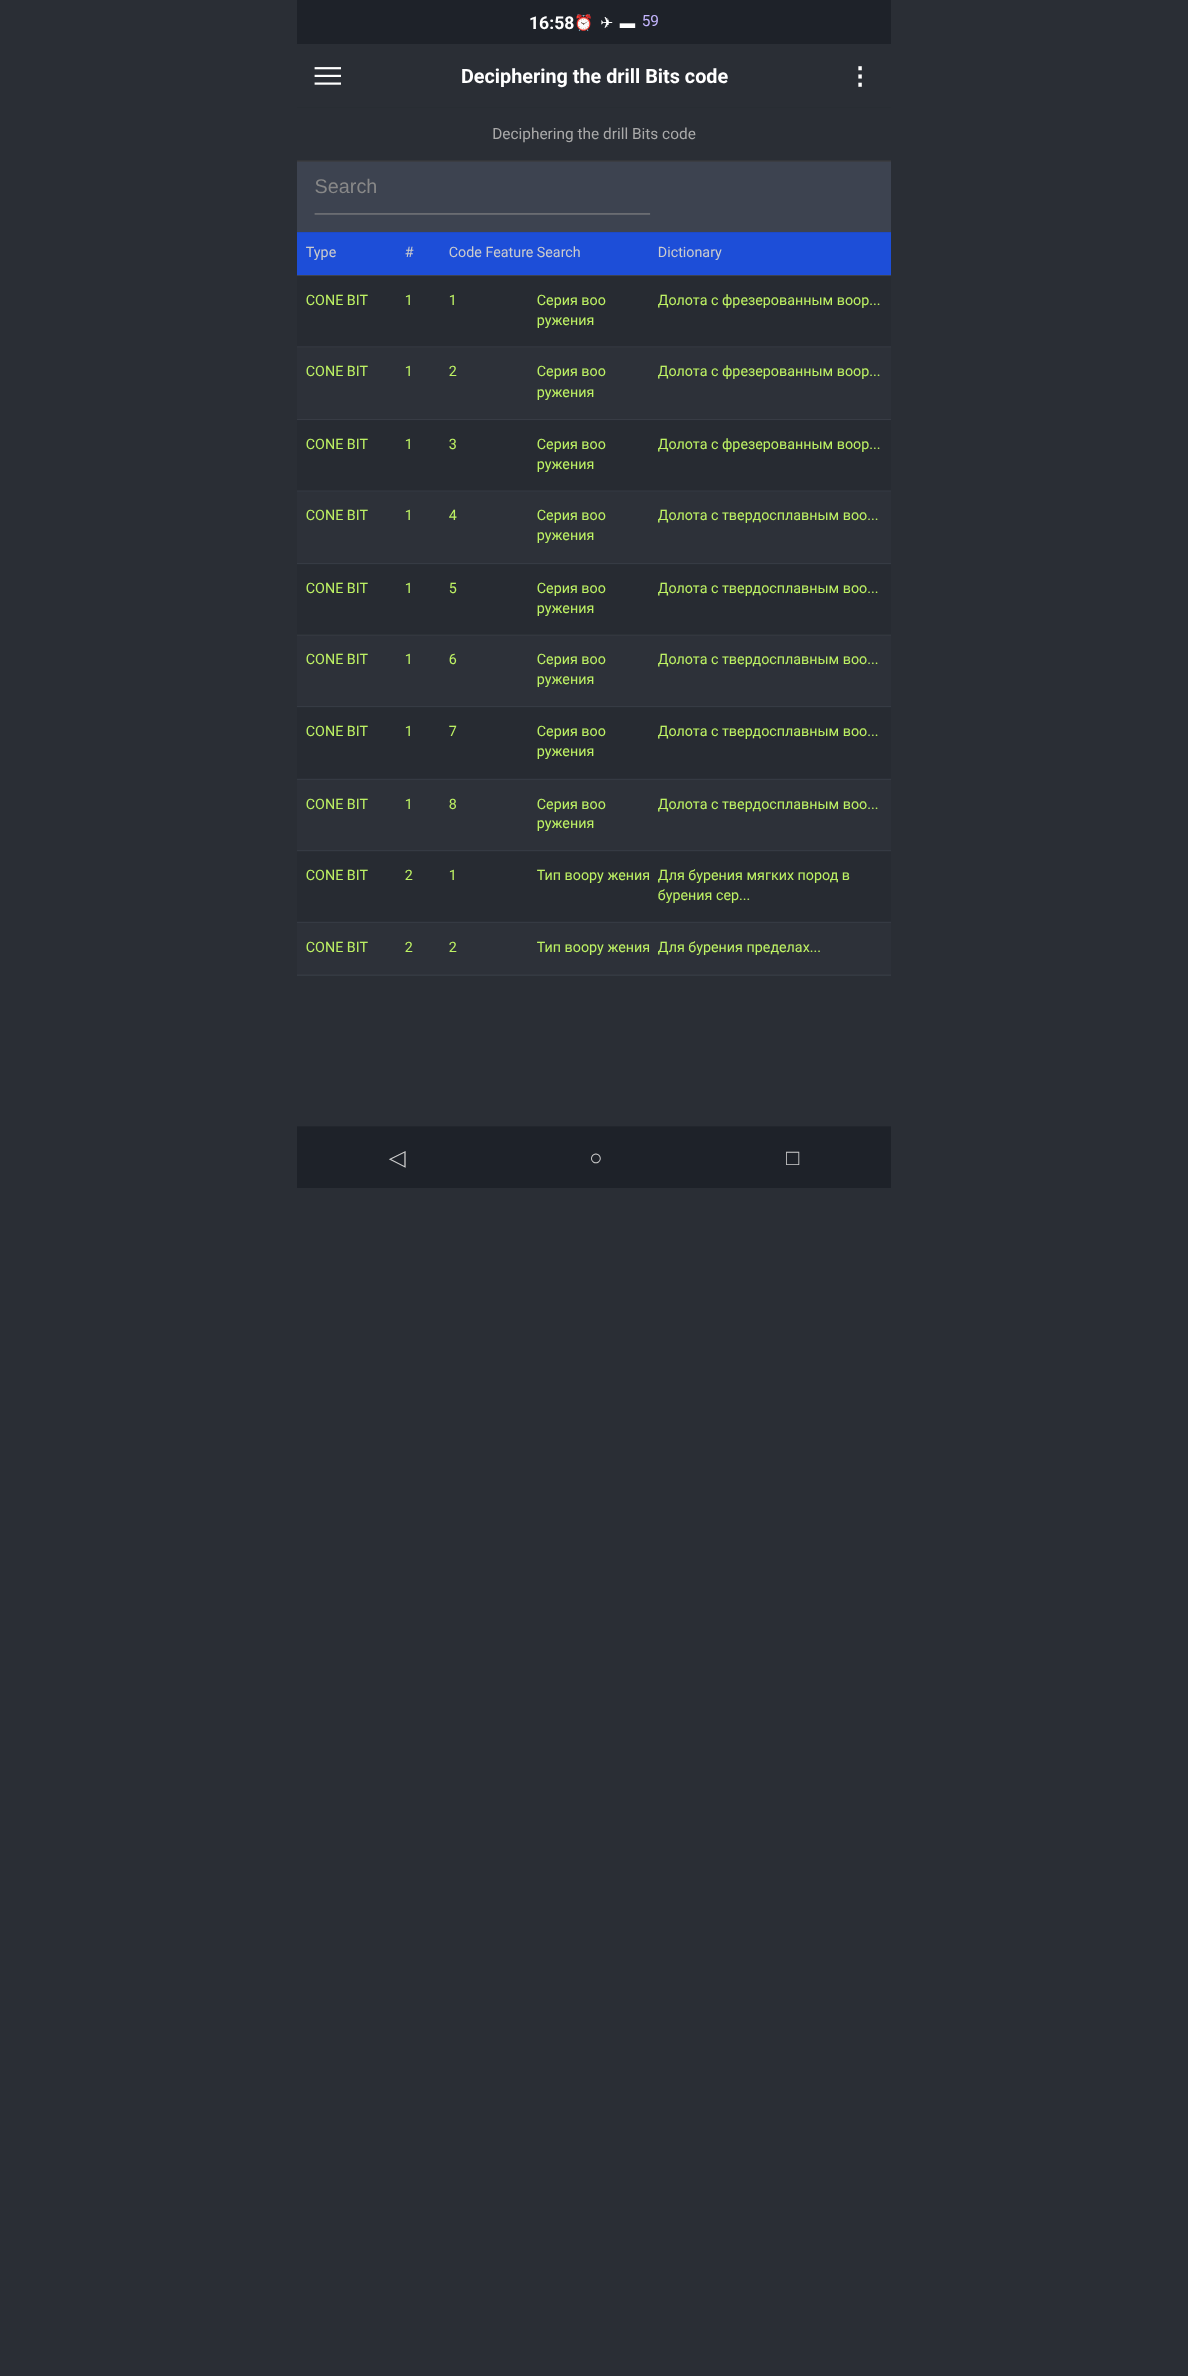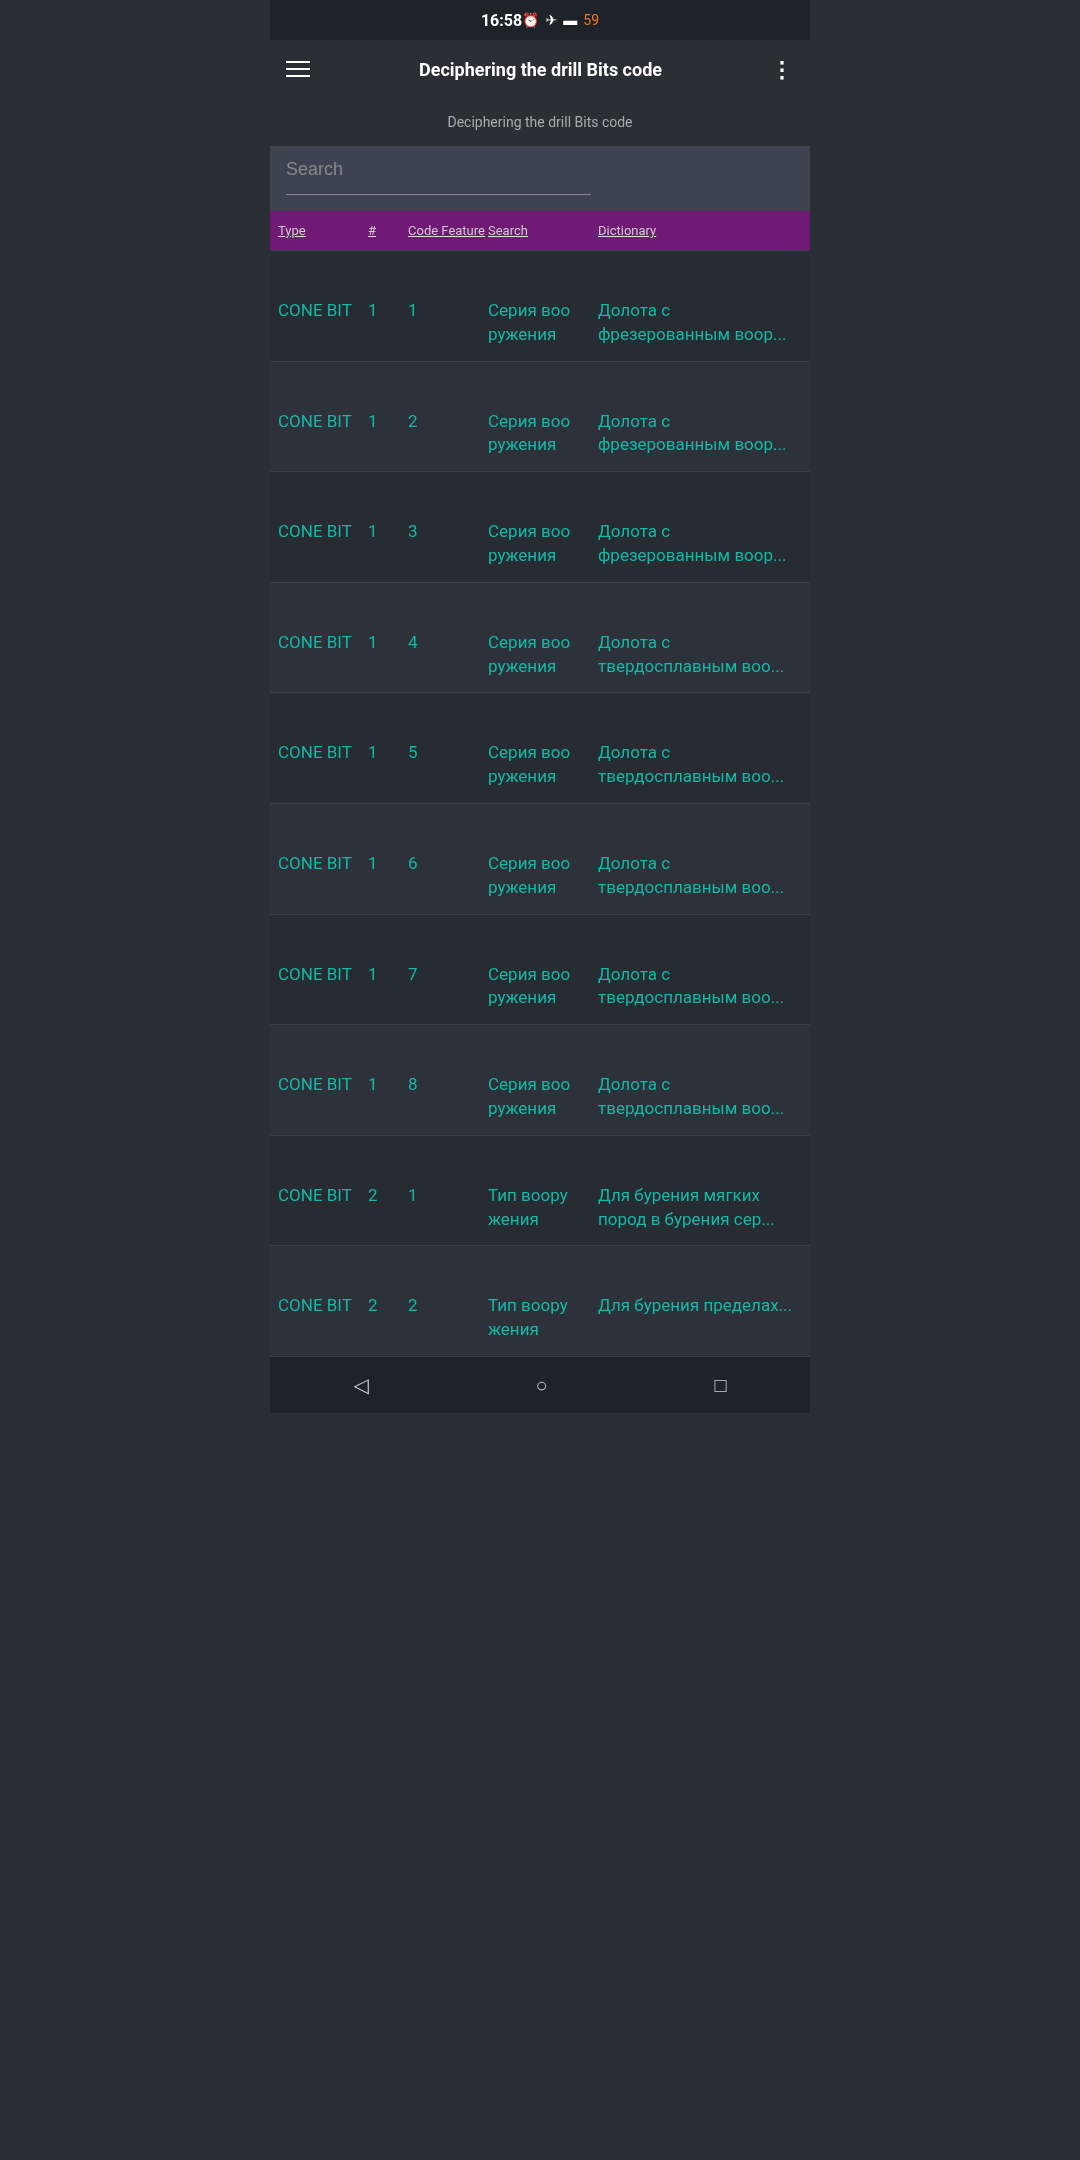--- a/index.html
+++ b/index.html
@@ -40,21 +40,21 @@
     .status-icons {
       display: flex;
       align-items: center;
       gap: 6px;
       color: #ffffff;
       font-size: 14px;
     }
 
     .battery-text {
       font-size: 14px;
-      color: #f97316;
+      color: #c4b5fd;
     }
 
     
     .app-bar {
       background-color: #2a2e35;
       display: flex;
       align-items: center;
       padding: 0 16px;
       height: 58px;
       gap: 16px;
@@ -145,23 +145,22 @@
     
     .table-container {
       flex: 1;
       overflow-y: auto;
     }
 
     .table-header {
       display: grid;
       grid-template-columns: 90px 40px 80px 110px 1fr;
       padding: 12px 8px;
-      background-color: #701a75;
+      background-color: #1d4ed8;
       border-bottom: 1px solid #3d4350;
-      text-decoration: underline;
     }
 
     .table-header-cell {
       font-size: 13px;
       color: #cccccc;
       font-weight: normal;
     }
 
     .table-row {
       display: grid;
@@ -173,25 +172,24 @@
 
     .table-row:nth-child(odd) {
       background-color: #2d3139;
     }
 
     .table-row:nth-child(even) {
       background-color: #272b32;
     }
 
     .table-cell {
-      font-size: 17px;
-      color: #14b8a6;
+      font-size: 13px;
+      color: #bef264;
       line-height: 1.4;
       word-break: break-word;
-      margin-top: 34px;
     }
 
     
     .bottom-nav {
       background-color: #1e2229;
       display: flex;
       justify-content: space-around;
       align-items: center;
       padding: 12px 0;
       height: 56px;

